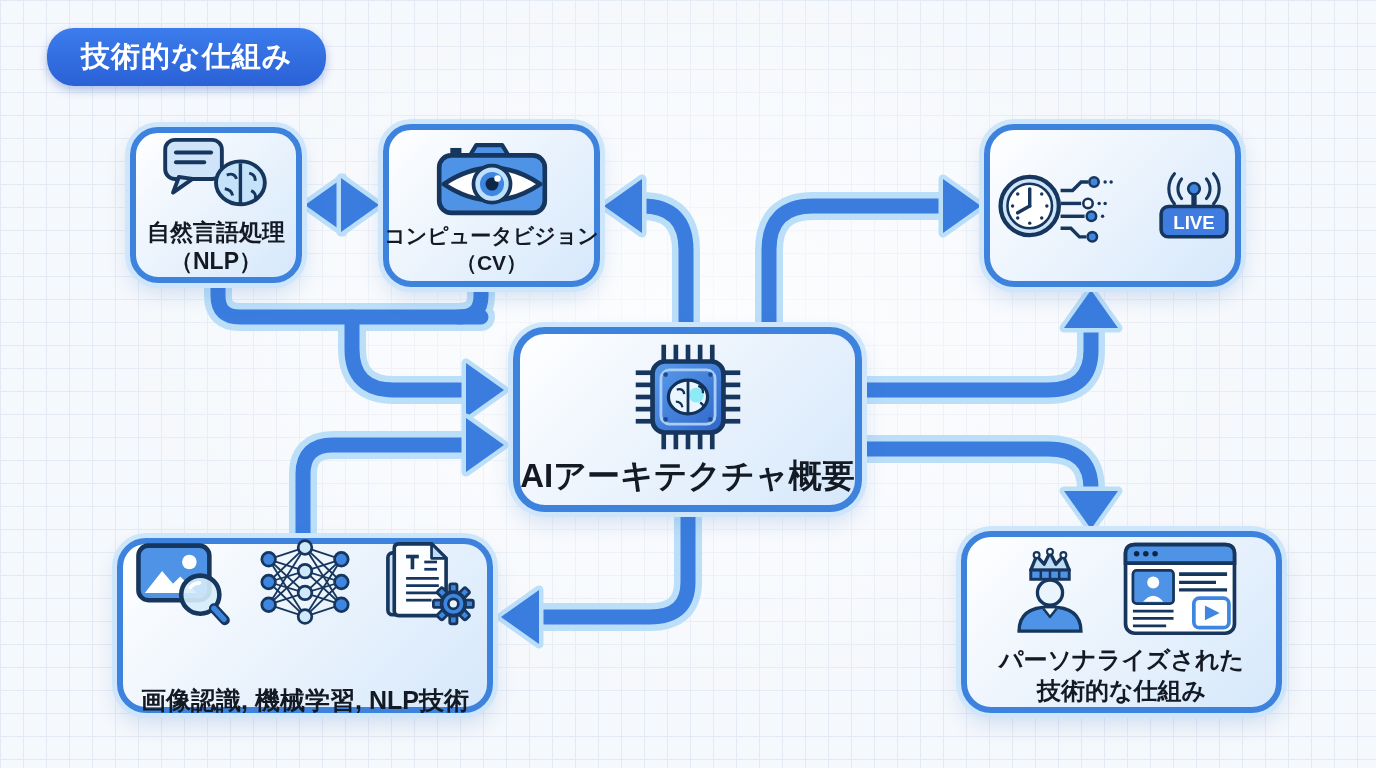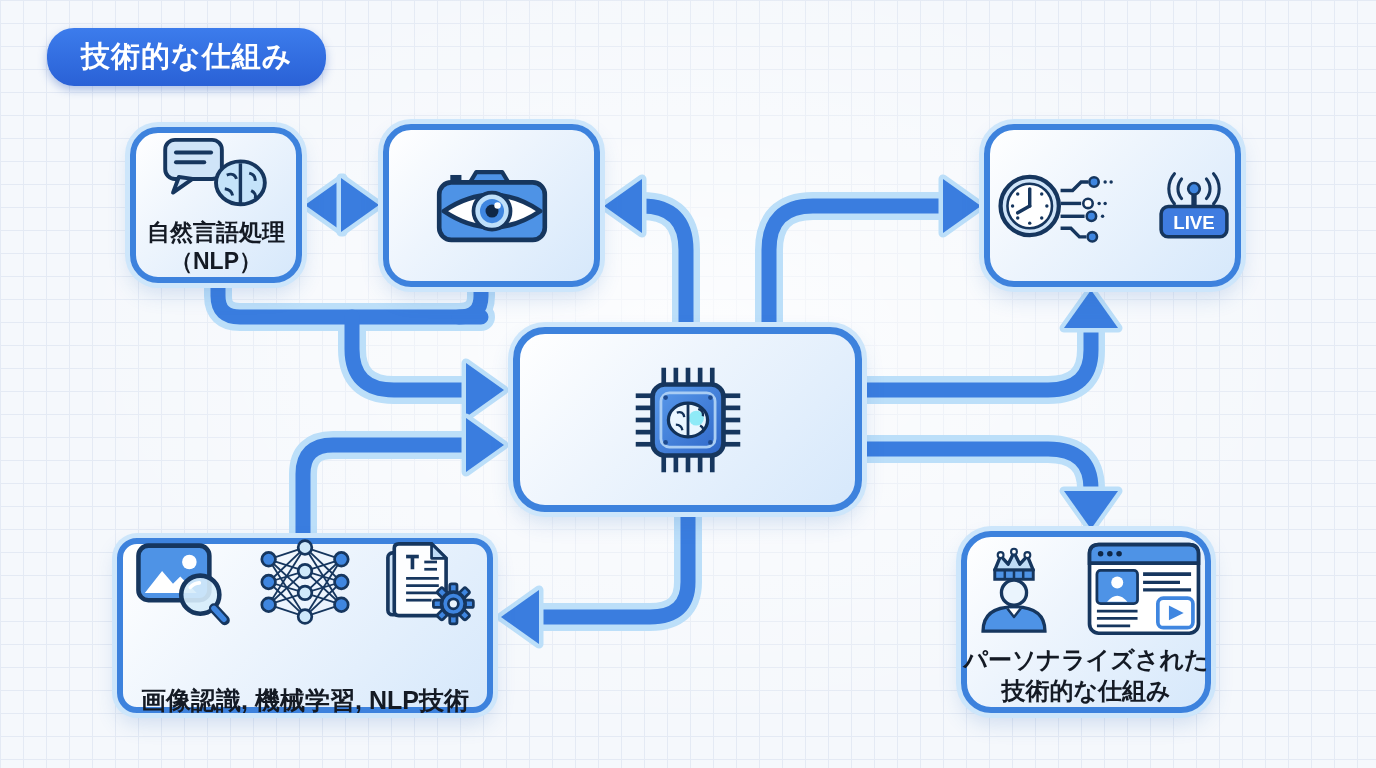--- a/index.html
+++ b/index.html
@@ -46,24 +46,24 @@
   }
   .n-nlp{left:130px;top:127px;width:172px;height:156px;border-radius:28px;}
   .n-nlp .label{font-size:23px;}
   .n-cv{left:383px;top:124px;width:217px;height:163px;border-radius:28px;}
   .n-cv .label{font-size:21px;}
   .n-core{left:513px;top:327px;width:349px;height:185px;border-radius:32px;border-width:7px;}
   .n-core .label{font-size:33px;margin-top:2px;}
   .n-realtime{left:984px;top:124px;width:257px;height:163px;border-radius:30px;}
   .n-realtime .label{font-size:23px;margin-top:6px;}
   .n-realtime .icon-row{gap:12px;}
-  .n-tech{left:117px;top:538px;width:376px;height:175px;border-radius:20px;gap:48px;}
+  .n-tech{left:117px;top:538px;width:376px;height:175px;border-radius:29px;gap:48px;}
   .n-tech .label{font-size:25px;margin-top:8px;}
   .n-tech .icon-row{gap:22px;}
-  .n-personalized{left:961px;top:531px;width:250px;height:182px;border-radius:30px;}
+  .n-personalized{left:961px;top:531px;width:321px;height:182px;border-radius:30px;}
   .n-personalized .label{font-size:24px;margin-top:6px;}
   .n-personalized .icon-row{gap:24px;}
   .badge{
     position:absolute;left:47px;top:28px;z-index:3;
     background:linear-gradient(180deg,#3c7cec 0%,#2a61d6 100%);
     color:#ffffff;font-weight:bold;font-size:29px;letter-spacing:1px;
     padding:9px 34px;border-radius:27px;
     box-shadow:0 4px 10px rgba(40,90,190,.35);
   }
   svg text{font-family:"Liberation Sans","DejaVu Sans",sans-serif;}
@@ -133,20 +133,24 @@
       <rect x="20" y="14" width="12" height="9" fill="#16365e"></rect>
       <path d="M40,24 L48,11 L76,11 L84,24 Z" fill="#4e93e6" stroke="#16365e" stroke-width="4.5" stroke-linejoin="round"></path>
       <rect x="8" y="22" width="114" height="62" rx="13" fill="#4e93e6" stroke="#16365e" stroke-width="5"></rect>
       <path d="M13,53 Q65,18 117,53 Q65,88 13,53 Z" fill="#ffffff" stroke="#16365e" stroke-width="5" stroke-linejoin="round"></path>
       <circle cx="65" cy="53" r="20" fill="#bfe0fa" stroke="#16365e" stroke-width="4"></circle>
       <circle cx="65" cy="53" r="13" fill="#3f86e0"></circle>
       <circle cx="65" cy="53" r="7" fill="#0f2747"></circle>
       <circle cx="71" cy="47" r="3.5" fill="#ffffff"></circle>
     </svg>
   </div>
+  <div class="label">
+    <div>コンピュータビジョン</div>
+    <div>（CV）</div>
+  </div>
 </div>
 
 <div class="node n-core">
   <div class="icon-row">
     <svg width="112" height="112" viewBox="0 0 120 120">
       <defs>
         <linearGradient id="chipg" x1="0" y1="0" x2="1" y2="1">
           <stop offset="0" stop-color="#5b9cec"></stop>
             <stop offset="1" stop-color="#2e66c8"></stop>
         </linearGradient>
@@ -178,20 +182,23 @@
       <circle cx="36" cy="36" r="2.5" fill="#1e4a8e"></circle>
         <circle cx="84" cy="36" r="2.5" fill="#1e4a8e"></circle>
       <circle cx="36" cy="84" r="2.5" fill="#1e4a8e"></circle>
         <circle cx="84" cy="84" r="2.5" fill="#1e4a8e"></circle>
       <ellipse cx="60" cy="60" rx="21" ry="18" fill="#eaf6ff" stroke="#123158" stroke-width="3.5"></ellipse>
       <circle cx="69" cy="58" r="8" fill="#7fe8f6" opacity="0.85"></circle>
       <line x1="60" y1="43" x2="60" y2="77" stroke="#123158" stroke-width="3"></line>
       <path d="M48,52 q7,-2 8,5 M47,65 q6,0 7,6 M71,48 q6,2 5,8 M73,66 q5,3 3,7" fill="none" stroke="#123158" stroke-width="2.5"></path>
     </svg>
   </div>
+  <div class="label">
+    <div>AIアーキテクチャ概要</div>
+  </div>
 </div>
 
 <div class="node n-realtime">
   <div class="icon-row">
     <svg width="150" height="82" viewBox="0 0 175 92">
       <circle cx="44" cy="46" r="34" fill="#cfe4f8" stroke="#16365e" stroke-width="5"></circle>
       <circle cx="44" cy="46" r="26" fill="#ffffff" stroke="#16365e" stroke-width="3"></circle>
       <g fill="#16365e">
         <circle cx="44" cy="26" r="2"></circle>
           <circle cx="58" cy="32" r="2"></circle>

